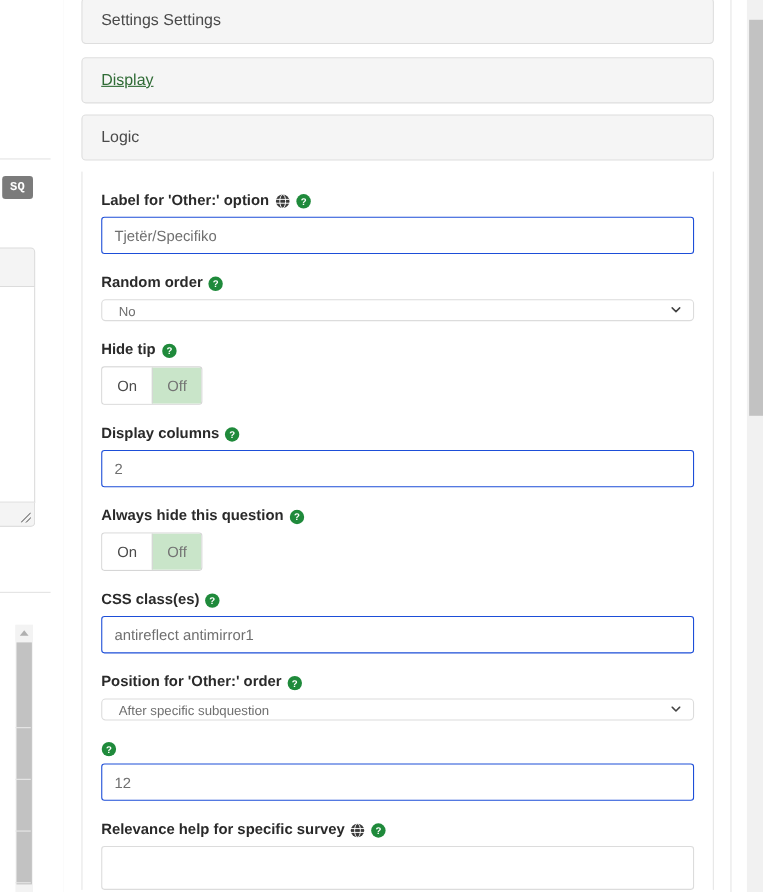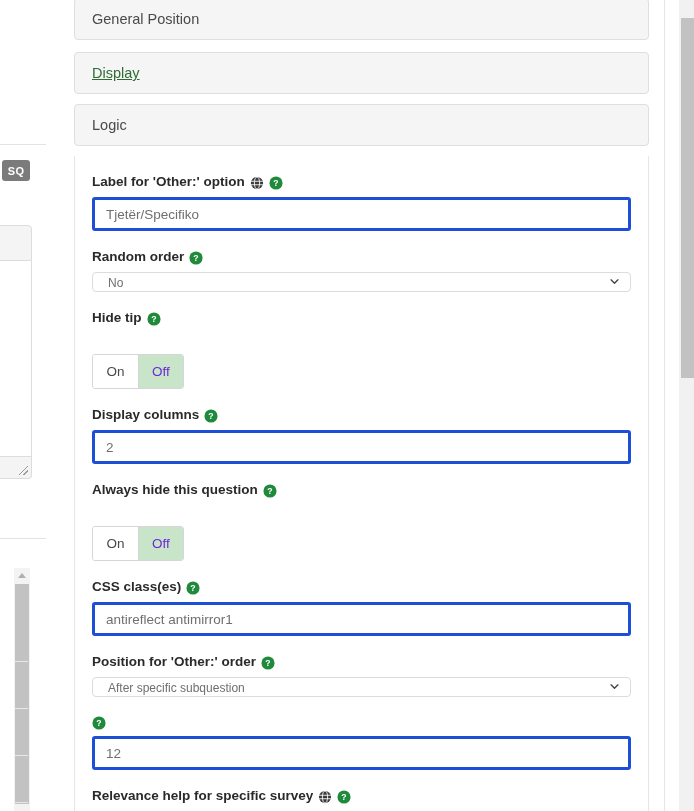--- a/index.html
+++ b/index.html
@@ -11,20 +11,21 @@
     font-family: "Liberation Sans", sans-serif;
     -webkit-font-smoothing: antialiased;
   }
 
   #root { position: relative; width: 694px; height: 811px; background:#ffffff; }
 
   
   .left-gutter {
     position: absolute; left: 0; top: 0; width: 58px; height: 811px;
     background: #ffffff;
+    font-family: Liberation Mono, monospace;
   }
   .gutter-divider {
     position: absolute; left: 0; width: 46px; height: 1px; background: #e3e3e3;
   }
   .sq-badge {
     position: absolute; left: 2px; top: 160px;
     width: 28px; height: 21px;
     background: #7b7b7b; color: #ffffff;
     border-radius: 3px;
     font-size: 11px; font-weight: bold;
@@ -121,21 +122,21 @@
 
   .icon-globe {
     display:inline-block; width:14px; height:14px; position:relative; top:1px;
   }
   .icon-help {
     display:inline-block; width:14px; height:14px; position:relative; top:1px;
   }
 
   .text-input {
     width: 100%; height: 34px;
-    border: 3px solid #1d4ed8; border-radius: 3px;
+    border: 1px solid #1d4ed8; border-radius: 3px;
     background: #ffffff;
     padding: 0 11px;
     font-size: 13.5px; color: #6f6f6f;
     font-family: "Liberation Sans", sans-serif;
     outline: none;
   }
   .text-input::placeholder { color: #6f6f6f; opacity: 1; }
 
   .select-wrap { position: relative; width: 100%; }
   .select-input {
@@ -146,27 +147,27 @@
     font-size: 12px; color: #6f6f6f;
     display: flex; align-items: center;
     cursor: pointer;
   }
   .chevron {
     position: absolute; right: 12px; top: 50%; margin-top: -3px;
     width: 9px; height: 6px;
   }
 
   .toggle-group { display: inline-flex; border-radius: 3px; overflow: hidden;
-                  border: 1px solid #d6d6d6; margin-top: 21px; }
+                  border: 1px solid #d6d6d6; }
   .toggle-btn {
     width: 45px; height: 33px;
     display:flex; align-items:center; justify-content:center;
     font-size: 13.5px; cursor: pointer; background:#ffffff; color:#4a4a4a;
   }
-  .toggle-btn.sel { background: #c9e5c9; color: #6d28d9; }
+  .toggle-btn.sel { background: #c9e5c9; color: #737373; }
   .toggle-btn + .toggle-btn { border-left: 1px solid #d6d6d6; }
 
   .textarea-box {
     width: 100%; height: 40px;
     border: 1px solid #dcdcdc; border-radius: 3px;
     background:#ffffff;
   }
 
   
   .right-scrollbar {
@@ -208,21 +209,21 @@
       <div class="left-grid-line" style="top:187px;"></div>
       <div class="left-grid-line" style="top:234px;"></div>
     </div>
   </div>
 
   <div class="panel-left-border"></div>
 
   <div class="content">
 
     <div class="acc-header first">
-      <span class="acc-title">General Position</span>
+      <span class="acc-title">Settings Settings</span>
     </div>
 
     <div class="acc-header active">
       <span class="acc-title">Display</span>
     </div>
 
     <div class="acc-header">
       <span class="acc-title">Logic</span>
     </div>
 

